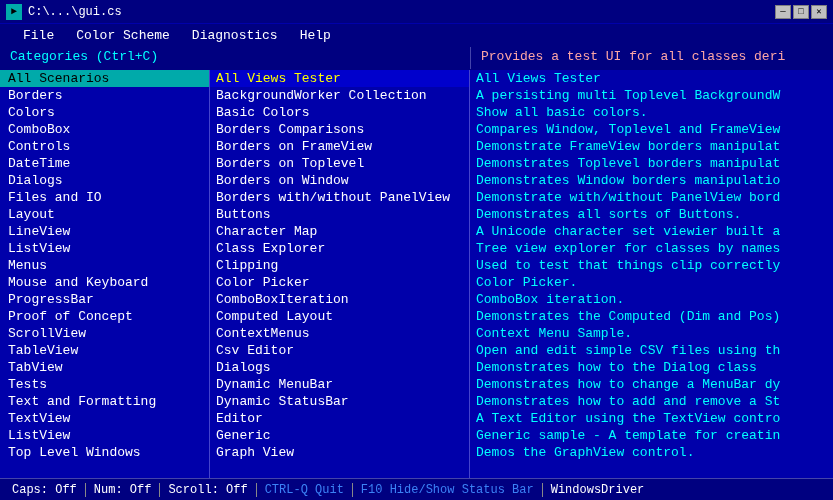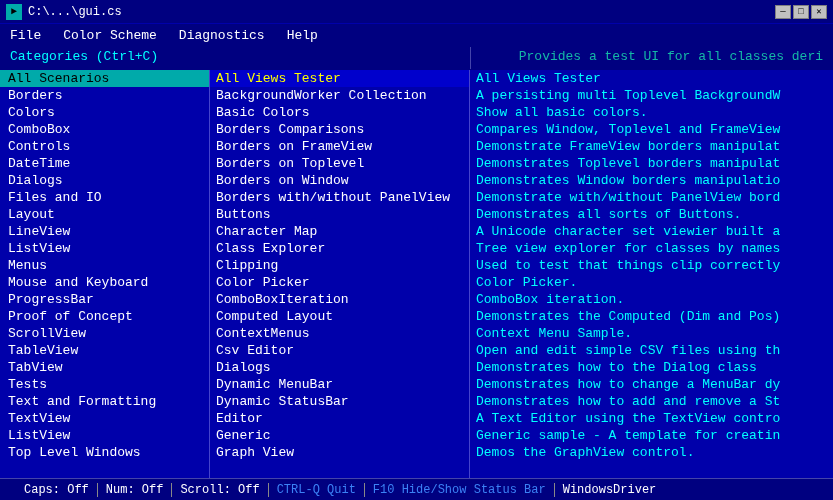--- a/index.html
+++ b/index.html
@@ -56,21 +56,21 @@
       justify-content: center;
       font-size: 9px;
       color: #000;
       cursor: pointer;
     }
     
     #menubar {
       background: #000080;
       display: flex;
       align-items: center;
-      padding: 2px 4px;
+      padding: 2px 17px;
       height: 22px;
       gap: 10px;
     }
     .menu-item {
       color: #ffffff;
       font-size: 13px;
       padding: 1px 6px;
       cursor: pointer;
     }
     
@@ -95,23 +95,22 @@
       color: #00ffff;
     }
     #header-scenarios {
       width: 260px;
       color: #ffff00;
       border-left: 1px solid #4444aa;
       margin-top: 39px;
     }
     #header-desc {
       flex: 1;
-      color: #14b8a6;
+      color: #fca5a5;
       border-left: 1px solid #4444aa;
-      text-align: right;
     }
 
     
     #panel-left {
       width: 210px;
       background: #0000aa;
       overflow-y: auto;
       border-right: 1px solid #4444cc;
     }
     .cat-item {
@@ -158,21 +157,21 @@
       white-space: nowrap;
       overflow: hidden;
     }
 
     
     #statusbar {
       background: #000080;
       display: flex;
       align-items: center;
       height: 22px;
-      padding: 0 16px;
+      padding: 0 4px;
       gap: 0;
       border-top: 1px solid #4444aa;
     }
     .status-item {
       color: #ffffff;
       font-size: 12px;
       padding: 0 8px;
       border-right: 1px solid #888;
     }
     .status-item:last-child {

